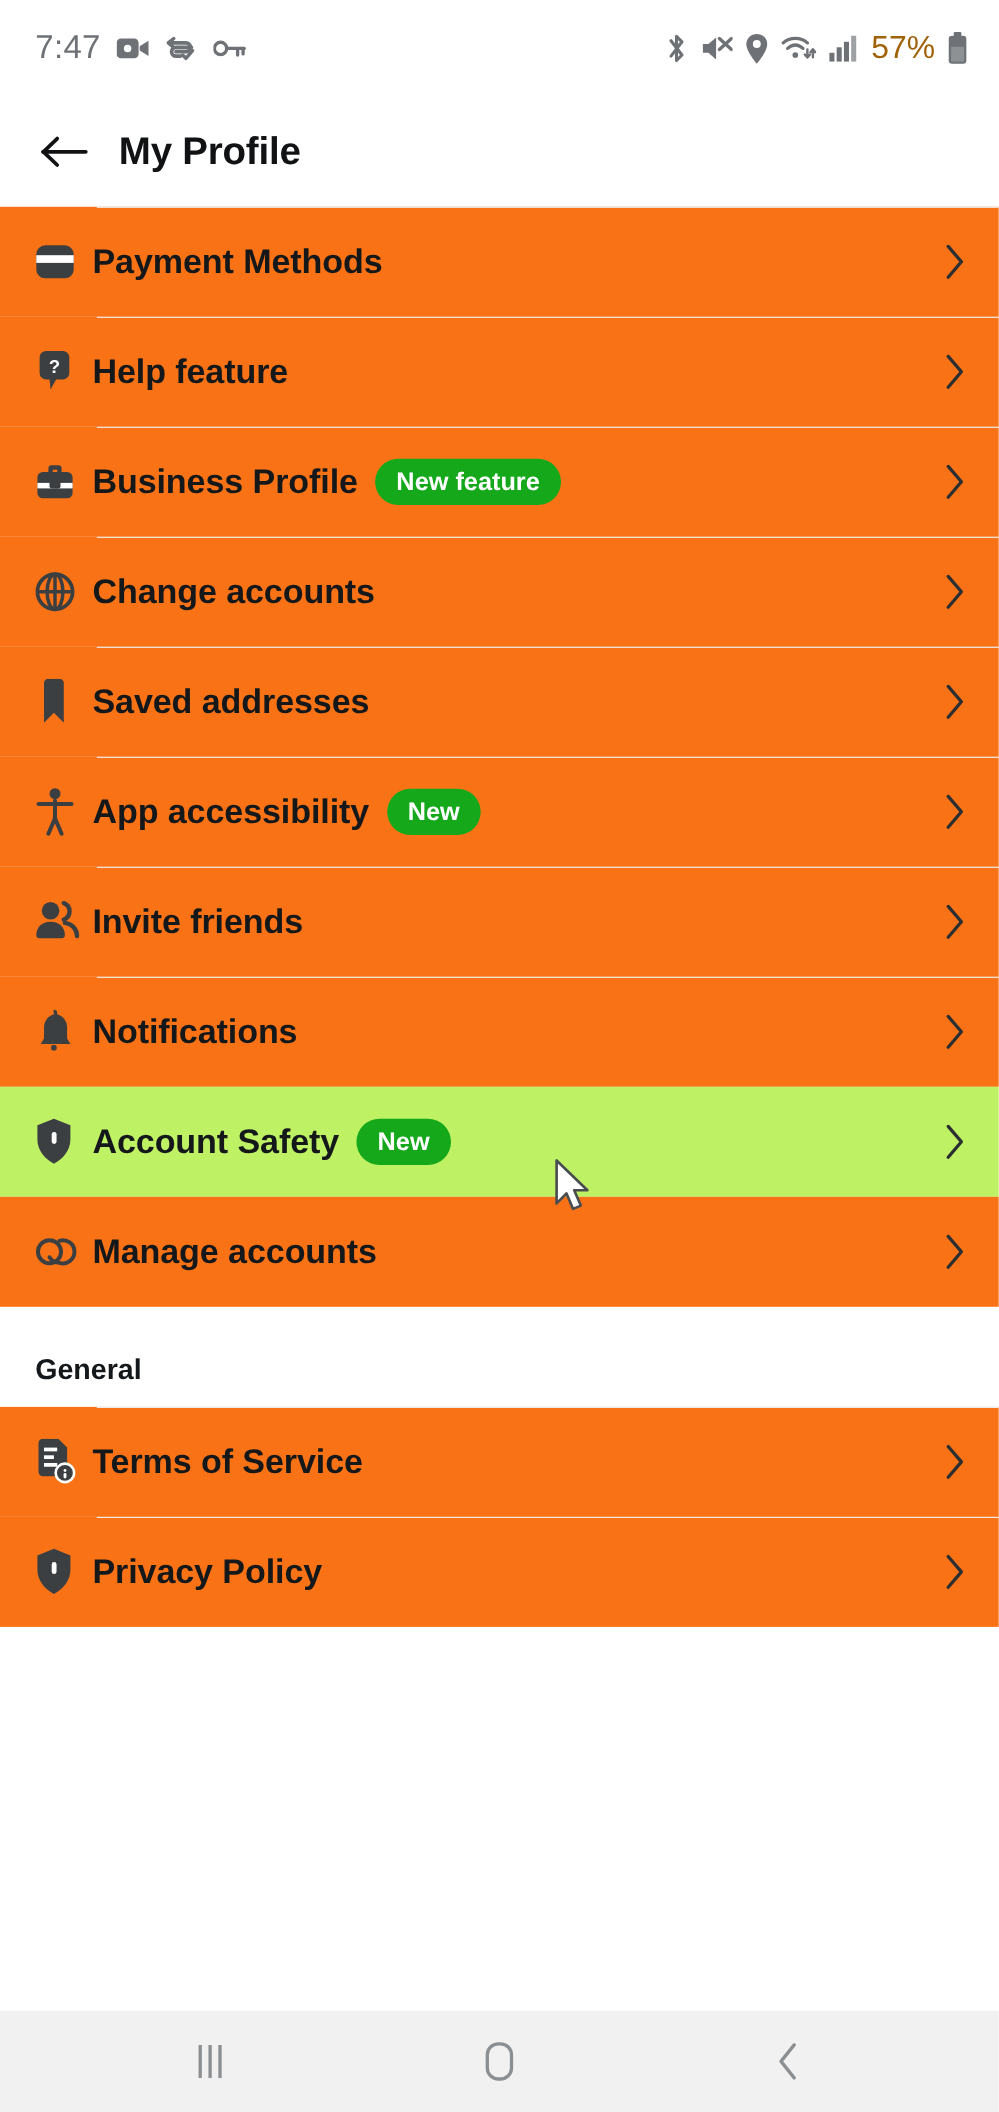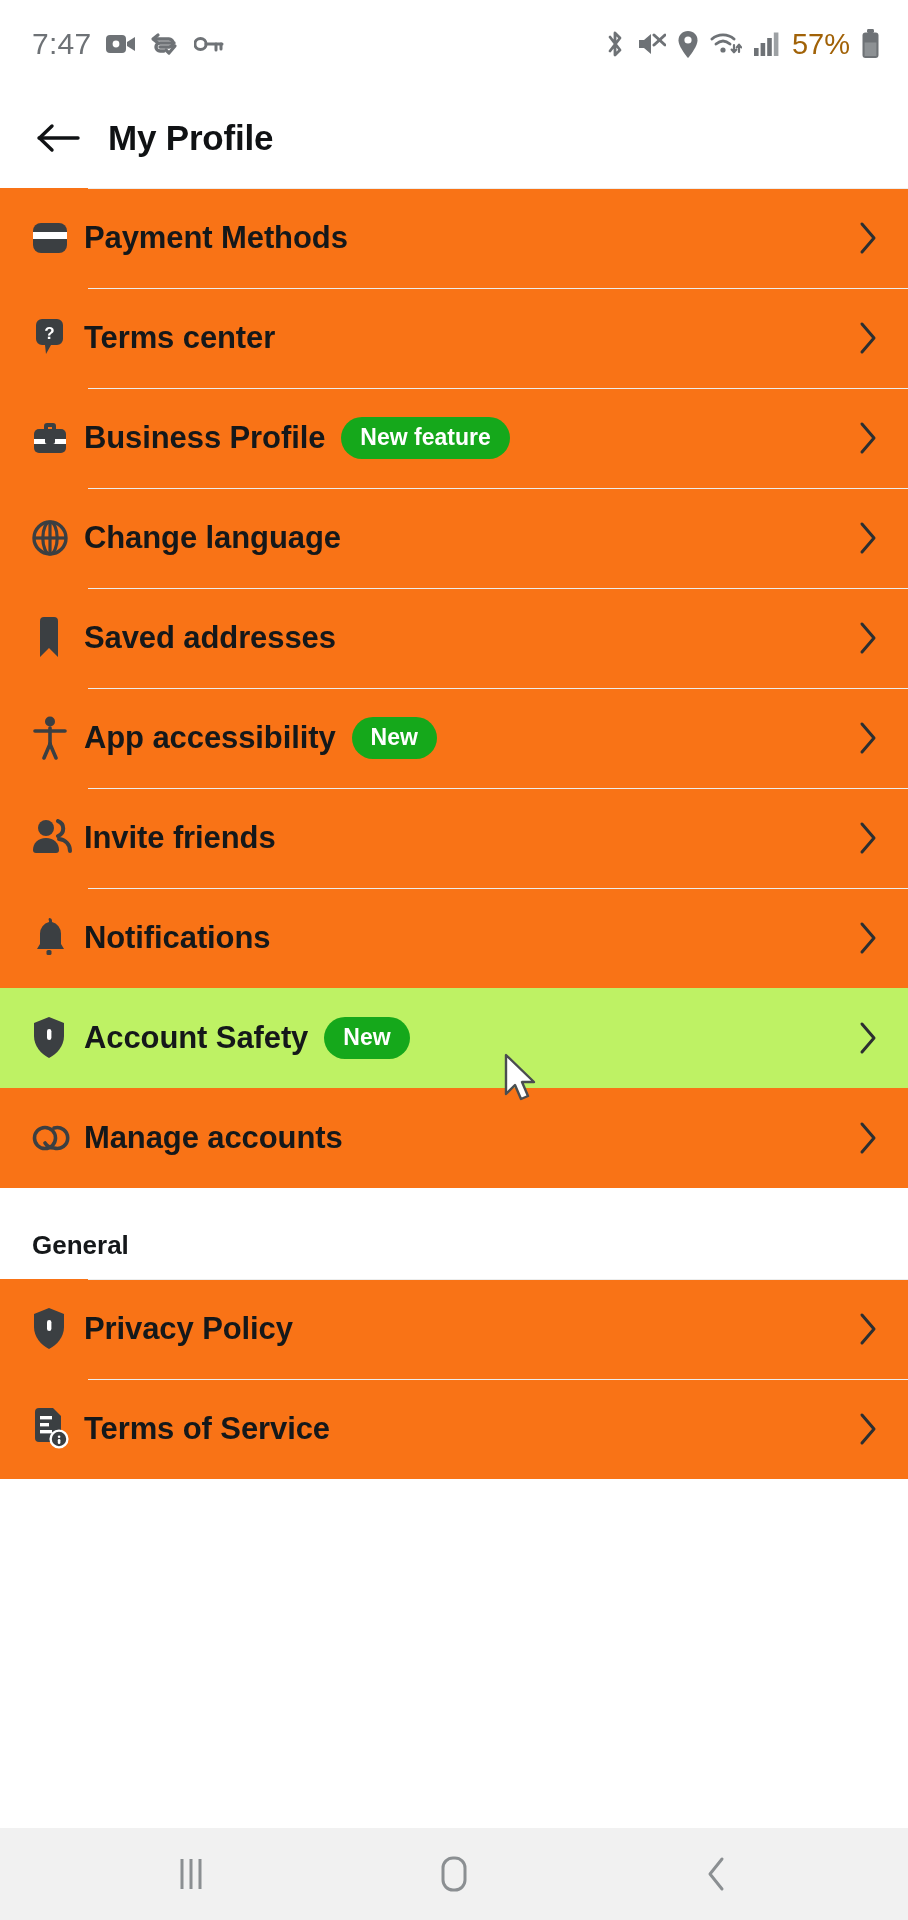--- a/index.html
+++ b/index.html
@@ -231,21 +231,21 @@
     </span>
   </div>
 
   <div class="row">
     <span class="row-ico">
       <svg width="40" height="40" viewBox="0 0 40 40">
           <path d="M4 7 a6 6 0 0 1 6-6 h15 a6 6 0 0 1 6 6 v14 a6 6 0 0 1 -6 6 h-6 l-5 9 l-1 -9 h-3 a6 6 0 0 1 -6 -6 Z" fill="#3b3f42"></path>
           <text x="17.5" y="21" font-family="Liberation Sans, sans-serif" font-size="17" font-weight="700" fill="#ffffff" text-anchor="middle">?</text>
         </svg>
     </span>
-    <span class="row-label">Terms center</span>
+    <span class="row-label">Help feature</span>
     <span class="row-spacer"></span>
     <span class="chevron">
       <svg width="20" height="34" viewBox="0 0 20 34">
           <path d="M4 3 L16 17 L4 31" stroke="#2c2f31" stroke-width="3" fill="none" stroke-linecap="round" stroke-linejoin="round"></path>
         </svg>
     </span>
   </div>
 
   <div class="row">
     <span class="row-ico">
@@ -268,21 +268,21 @@
 
   <div class="row">
     <span class="row-ico">
       <svg width="40" height="40" viewBox="0 0 40 40">
           <circle cx="18" cy="20" r="16" stroke="#3b3f42" stroke-width="3.4" fill="none"></circle>
           <ellipse cx="18" cy="20" rx="7.2" ry="16" stroke="#3b3f42" stroke-width="3.2" fill="none"></ellipse>
           <path d="M2.4 20 H33.6" stroke="#3b3f42" stroke-width="3.2"></path>
           <path d="M18 4 V36" stroke="#3b3f42" stroke-width="3.2"></path>
         </svg>
     </span>
-    <span class="row-label">Change language</span>
+    <span class="row-label">Change accounts</span>
     <span class="row-spacer"></span>
     <span class="chevron">
       <svg width="20" height="34" viewBox="0 0 20 34">
           <path d="M4 3 L16 17 L4 31" stroke="#2c2f31" stroke-width="3" fill="none" stroke-linecap="round" stroke-linejoin="round"></path>
         </svg>
     </span>
   </div>
 
   <div class="row">
     <span class="row-ico">
@@ -380,36 +380,20 @@
     <span class="row-label">Manage accounts</span>
     <span class="row-spacer"></span>
     <span class="chevron">
       <svg width="20" height="34" viewBox="0 0 20 34">
           <path d="M4 3 L16 17 L4 31" stroke="#2c2f31" stroke-width="3" fill="none" stroke-linecap="round" stroke-linejoin="round"></path>
         </svg>
     </span>
   </div>
 
   <div class="section-head">General</div>
-
-  <div class="row">
-    <span class="row-ico">
-      <svg width="40" height="44" viewBox="0 0 40 44">
-          <path d="M17 1 L2 7 v13 c0 10 7 18 15 22 c8 -4 15 -12 15 -22 V7 Z" fill="#3b3f42"></path>
-          <rect x="15" y="13" width="4.4" height="11" rx="2.2" fill="#ffffff"></rect>
-        </svg>
-    </span>
-    <span class="row-label">Privacy Policy</span>
-    <span class="row-spacer"></span>
-    <span class="chevron">
-      <svg width="20" height="34" viewBox="0 0 20 34">
-          <path d="M4 3 L16 17 L4 31" stroke="#2c2f31" stroke-width="3" fill="none" stroke-linecap="round" stroke-linejoin="round"></path>
-        </svg>
-    </span>
-  </div>
 
   <div class="row">
     <span class="row-ico">
       <svg width="40" height="42" viewBox="0 0 40 42">
           <path d="M3 4 a4 4 0 0 1 4-4 h14 l8 8 v22 a4 4 0 0 1 -4 4 H7 a4 4 0 0 1 -4 -4 Z" fill="#3b3f42"></path>
           <rect x="8" y="8" width="12" height="3.4" fill="#ffffff"></rect>
           <rect x="8" y="15" width="9" height="3.4" fill="#ffffff"></rect>
           <rect x="8" y="22" width="12" height="3.4" fill="#ffffff"></rect>
           <circle cx="27" cy="31" r="8.4" fill="#3b3f42" stroke="#ffffff" stroke-width="2.4"></circle>
           <rect x="25.8" y="27.5" width="2.6" height="2.6" rx="1.3" fill="#ffffff"></rect>
@@ -418,20 +402,36 @@
     </span>
     <span class="row-label">Terms of Service</span>
     <span class="row-spacer"></span>
     <span class="chevron">
       <svg width="20" height="34" viewBox="0 0 20 34">
           <path d="M4 3 L16 17 L4 31" stroke="#2c2f31" stroke-width="3" fill="none" stroke-linecap="round" stroke-linejoin="round"></path>
         </svg>
     </span>
   </div>
 
+  <div class="row">
+    <span class="row-ico">
+      <svg width="40" height="44" viewBox="0 0 40 44">
+          <path d="M17 1 L2 7 v13 c0 10 7 18 15 22 c8 -4 15 -12 15 -22 V7 Z" fill="#3b3f42"></path>
+          <rect x="15" y="13" width="4.4" height="11" rx="2.2" fill="#ffffff"></rect>
+        </svg>
+    </span>
+    <span class="row-label">Privacy Policy</span>
+    <span class="row-spacer"></span>
+    <span class="chevron">
+      <svg width="20" height="34" viewBox="0 0 20 34">
+          <path d="M4 3 L16 17 L4 31" stroke="#2c2f31" stroke-width="3" fill="none" stroke-linecap="round" stroke-linejoin="round"></path>
+        </svg>
+    </span>
+  </div>
+
 </div>
 
 <div class="cursor">
   <svg width="38" height="52" viewBox="0 0 38 52">
       <path d="M3 2 L3 41 L12 32 L18 46 L25 43 L19 29 L31 29 Z" fill="#ffffff" stroke="#4a4d50" stroke-width="2.4" stroke-linejoin="round"></path>
     </svg>
 </div>
 
 <div class="navbar">
   <div class="nav-btn">

